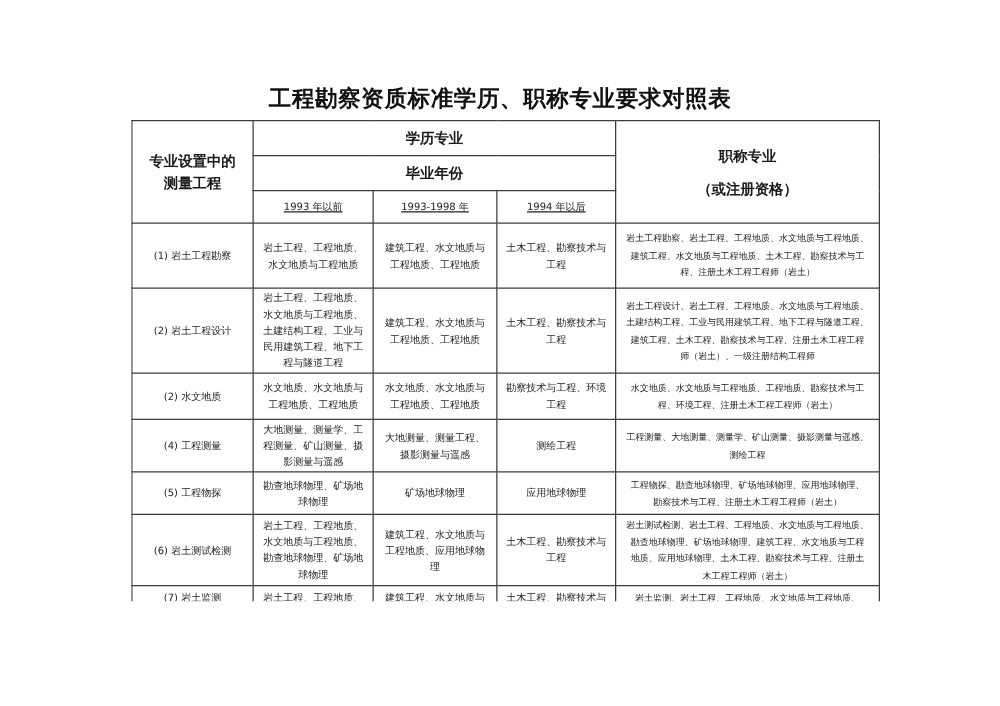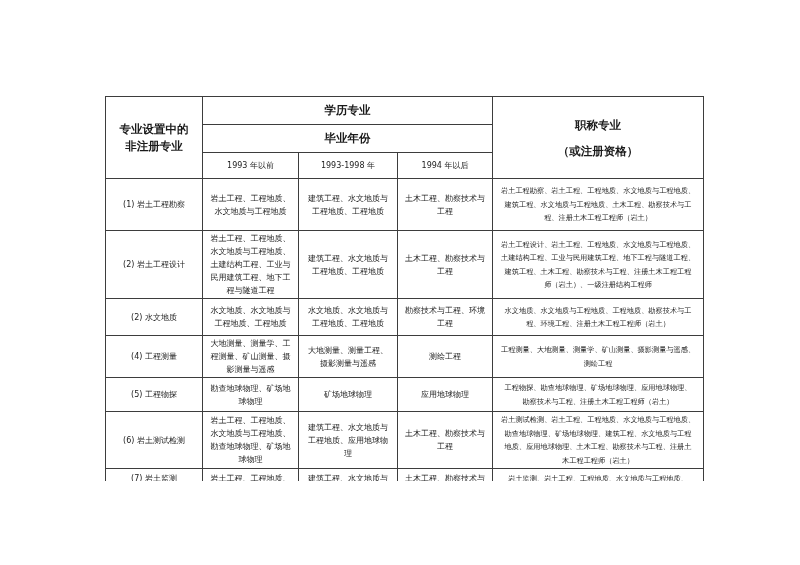--- a/index.html
+++ b/index.html
@@ -55,20 +55,21 @@
     font-weight: bold;
     white-space: pre-line;
     color: #1a1a1a;
   }
   .hcell-left  { line-height: 17px; }
   .hcell-right { line-height: 26px; margin-left: 24px; }
   .ycell {
     font-size: 8px;
     font-weight: normal;
     color: #222222;
+    text-decoration: underline;
   }
   .cell {
     font-size: 8px;
     line-height: 13px;
     white-space: pre-line;
     color: #222222;
   }
   .c-title {
     font-size: 7.2px;
     line-height: 13.5px;
@@ -86,35 +87,36 @@
   tr.r5 { height: 34px; }
   tr.r6 { height: 56px; }
   tr.r7 { height: 40px; }
   tr.r7 td { vertical-align: top; padding-top: 3px; }
 </style>
 </head>
 <body>
 
 <div class="page">
 
+  <h1 class="doc-title">工程勘察资质标准学历、职称专业要求对照表</h1>
 
   <div class="table-clip">
     <table class="req">
       <colgroup>
         <col style="width:97px">
         <col style="width:96px">
         <col style="width:99px">
         <col style="width:95px">
         <col style="width:211px">
       </colgroup>
 
       <tbody>
           <tr class="hrow-a">
         <td rowspan="3" class="hcell hcell-left">专业设置中的
-非注册专业</td>
+测量工程</td>
         <td colspan="3" class="hcell">学历专业</td>
         <td rowspan="3" class="hcell hcell-right">职称专业
 （或注册资格）</td>
       </tr>
       <tr class="hrow-b">
         <td colspan="3" class="hcell">毕业年份</td>
       </tr>
       <tr class="hrow-c">
         <td class="ycell">1993 年以前</td>
         <td class="ycell">1993-1998 年</td>

